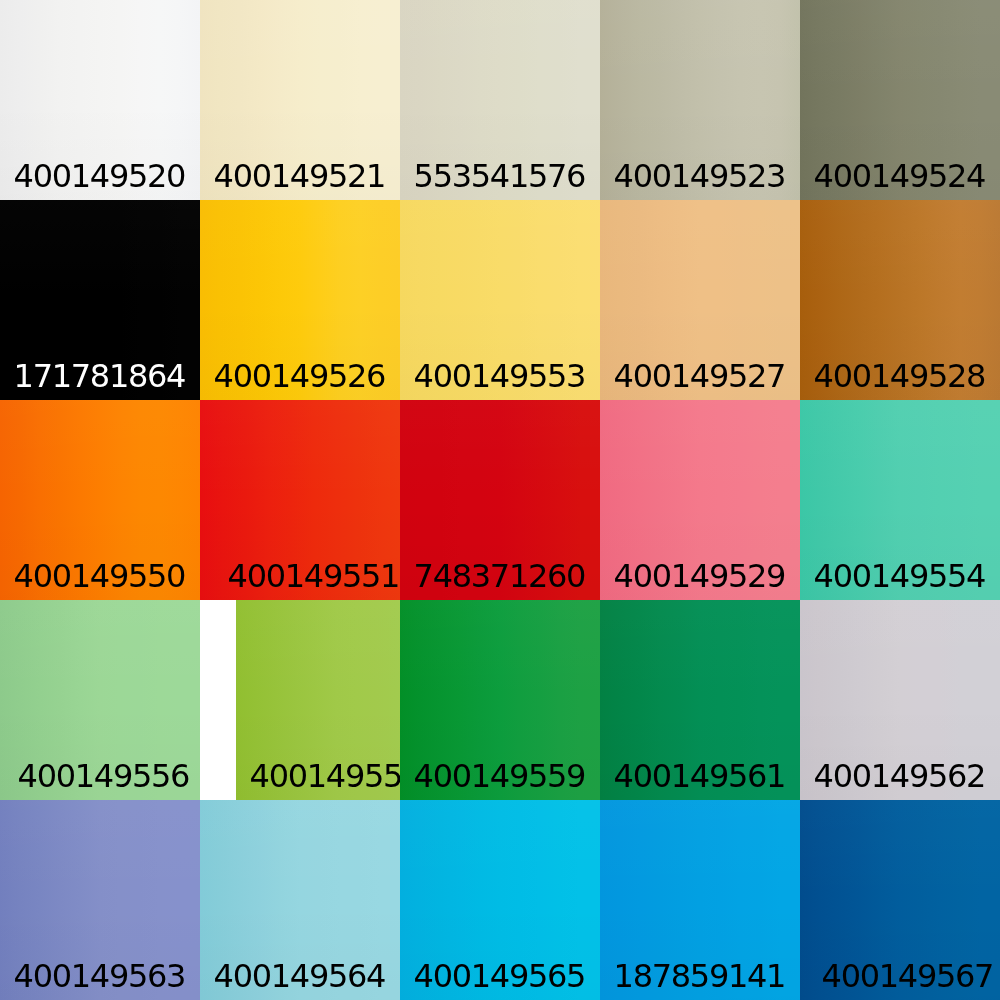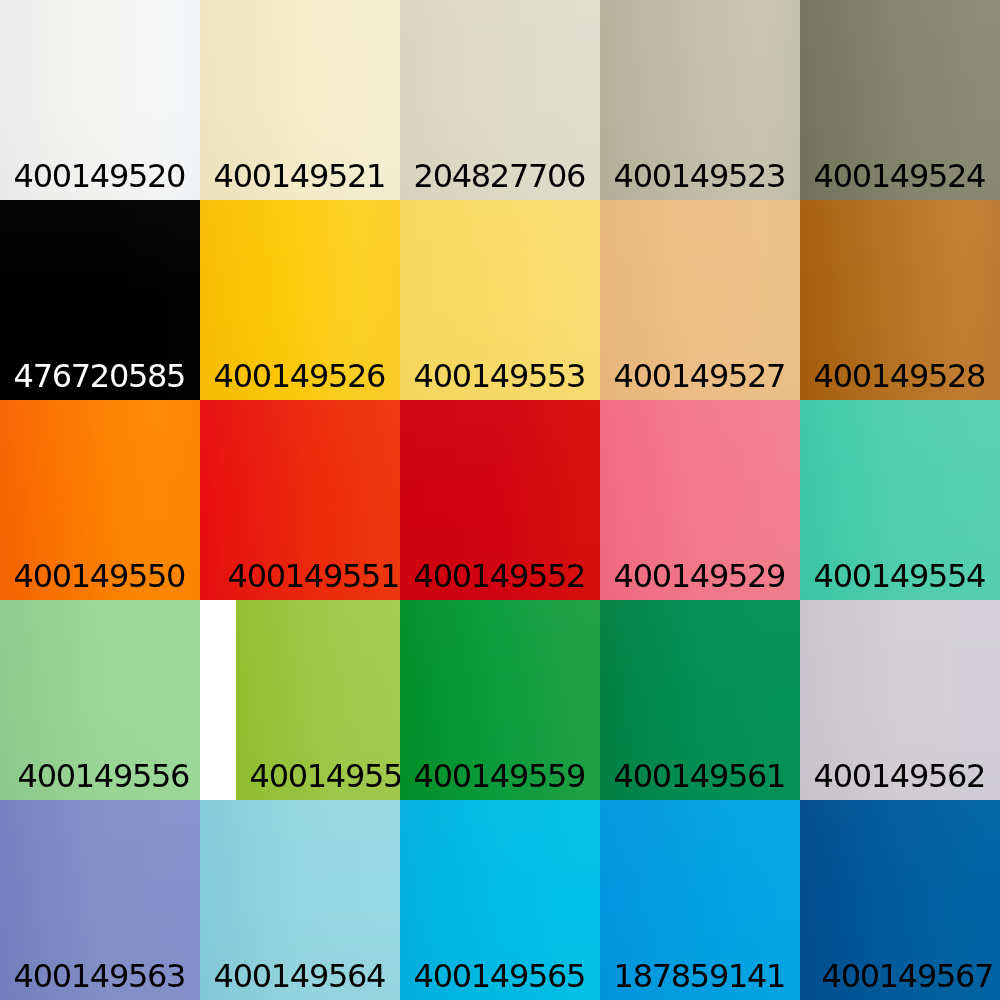--- a/index.html
+++ b/index.html
@@ -50,33 +50,33 @@
   <div class="swatch-cell" title="400149520" style="background: linear-gradient(90deg, rgb(236, 236, 236) 0%, rgb(238, 238, 238) 10%, rgb(240, 240, 239) 20%, rgb(242, 242, 241) 30%, rgb(243, 243, 242) 40%, rgb(244, 244, 243) 50%, rgb(245, 245, 244) 60%, rgb(246, 246, 246) 70%, rgb(246, 247, 247) 80%, rgb(245, 246, 247) 90%, rgb(243, 244, 246) 100%);">
     <div class="swatch-shade" style="background: linear-gradient(rgba(255, 255, 255, 0.02) 0%, rgba(0, 0, 0, 0) 50%, rgba(0, 0, 0, 0.016) 100%);"></div>
     <div class="swatch-label" style="color: rgb(0, 0, 0);">400149520</div>
   </div>
   <div class="swatch-cell" title="400149521" style="background: linear-gradient(90deg, rgb(240, 228, 192) 0%, rgb(241, 230, 194) 10%, rgb(242, 231, 196) 20%, rgb(244, 233, 198) 30%, rgb(245, 235, 201) 40%, rgb(246, 237, 203) 50%, rgb(246, 238, 205) 60%, rgb(246, 238, 206) 70%, rgb(247, 239, 208) 80%, rgb(247, 239, 209) 90%, rgb(247, 239, 209) 100%);">
     <div class="swatch-shade" style="background: linear-gradient(rgba(255, 255, 255, 0.02) 0%, rgba(0, 0, 0, 0) 50%, rgba(0, 0, 0, 0.016) 100%);"></div>
     <div class="swatch-label" style="color: rgb(0, 0, 0);">400149521</div>
   </div>
   <div class="swatch-cell" title="400149522" style="background: linear-gradient(90deg, rgb(217, 213, 194) 0%, rgb(218, 214, 195) 10%, rgb(219, 216, 196) 20%, rgb(220, 217, 198) 30%, rgb(221, 219, 199) 40%, rgb(222, 220, 200) 50%, rgb(222, 221, 201) 60%, rgb(223, 222, 203) 70%, rgb(223, 222, 204) 80%, rgb(224, 223, 206) 90%, rgb(224, 223, 206) 100%);">
     <div class="swatch-shade" style="background: linear-gradient(rgba(255, 255, 255, 0.02) 0%, rgba(0, 0, 0, 0) 50%, rgba(0, 0, 0, 0.016) 100%);"></div>
-    <div class="swatch-label" style="color: rgb(0, 0, 0);">204827706</div>
+    <div class="swatch-label" style="color: rgb(0, 0, 0);">553541576</div>
   </div>
   <div class="swatch-cell" title="400149523" style="background: linear-gradient(90deg, rgb(180, 176, 152) 0%, rgb(183, 180, 157) 10%, rgb(186, 184, 161) 20%, rgb(188, 186, 164) 30%, rgb(191, 189, 168) 40%, rgb(194, 192, 171) 50%, rgb(196, 194, 174) 60%, rgb(198, 196, 176) 70%, rgb(199, 197, 177) 80%, rgb(198, 196, 176) 90%, rgb(193, 193, 171) 100%);">
     <div class="swatch-shade" style="background: linear-gradient(rgba(255, 255, 255, 0.02) 0%, rgba(0, 0, 0, 0) 50%, rgba(0, 0, 0, 0.016) 100%);"></div>
     <div class="swatch-label" style="color: rgb(0, 0, 0);">400149523</div>
   </div>
   <div class="swatch-cell" title="400149524" style="background: linear-gradient(90deg, rgb(114, 116, 92) 0%, rgb(118, 120, 96) 10%, rgb(121, 123, 99) 20%, rgb(125, 126, 102) 30%, rgb(128, 130, 106) 40%, rgb(132, 133, 109) 50%, rgb(133, 135, 111) 60%, rgb(134, 136, 113) 70%, rgb(136, 138, 115) 80%, rgb(137, 139, 117) 90%, rgb(137, 139, 117) 100%);">
     <div class="swatch-shade" style="background: linear-gradient(rgba(255, 255, 255, 0.02) 0%, rgba(0, 0, 0, 0) 50%, rgba(0, 0, 0, 0.016) 100%);"></div>
     <div class="swatch-label" style="color: rgb(0, 0, 0);">400149524</div>
   </div>
   <div class="swatch-cell" title="400149525" style="background: linear-gradient(90deg, rgb(0, 0, 0) 0%, rgb(0, 0, 0) 10%, rgb(0, 0, 0) 20%, rgb(0, 0, 0) 30%, rgb(0, 0, 0) 40%, rgb(0, 0, 0) 50%, rgb(0, 0, 0) 60%, rgb(1, 1, 1) 70%, rgb(1, 1, 1) 80%, rgb(2, 2, 2) 90%, rgb(2, 2, 2) 100%);">
     <div class="swatch-shade" style="background: linear-gradient(rgba(255, 255, 255, 0.02) 0%, rgba(0, 0, 0, 0) 50%, rgba(0, 0, 0, 0.016) 100%);"></div>
-    <div class="swatch-label" style="color: rgb(255, 255, 255);">476720585</div>
+    <div class="swatch-label" style="color: rgb(255, 255, 255);">171781864</div>
   </div>
   <div class="swatch-cell" title="400149526" style="background: linear-gradient(90deg, rgb(249, 189, 3) 0%, rgb(250, 193, 3) 10%, rgb(251, 195, 4) 20%, rgb(252, 198, 5) 30%, rgb(253, 201, 8) 40%, rgb(254, 203, 12) 50%, rgb(254, 205, 22) 60%, rgb(253, 207, 32) 70%, rgb(253, 208, 37) 80%, rgb(253, 206, 38) 90%, rgb(253, 205, 38) 100%);">
     <div class="swatch-shade" style="background: linear-gradient(rgba(255, 255, 255, 0.02) 0%, rgba(0, 0, 0, 0) 50%, rgba(0, 0, 0, 0.016) 100%);"></div>
     <div class="swatch-label" style="color: rgb(0, 0, 0);">400149526</div>
   </div>
   <div class="swatch-cell" title="400149553" style="background: linear-gradient(90deg, rgb(246, 216, 95) 0%, rgb(247, 217, 97) 10%, rgb(247, 218, 98) 20%, rgb(248, 218, 100) 30%, rgb(248, 219, 102) 40%, rgb(249, 220, 104) 50%, rgb(249, 220, 106) 60%, rgb(250, 221, 109) 70%, rgb(250, 221, 111) 80%, rgb(251, 222, 113) 90%, rgb(251, 222, 114) 100%);">
     <div class="swatch-shade" style="background: linear-gradient(rgba(255, 255, 255, 0.02) 0%, rgba(0, 0, 0, 0) 50%, rgba(0, 0, 0, 0.016) 100%);"></div>
     <div class="swatch-label" style="color: rgb(0, 0, 0);">400149553</div>
   </div>
   <div class="swatch-cell" title="400149527" style="background: linear-gradient(90deg, rgb(233, 183, 124) 0%, rgb(234, 185, 126) 10%, rgb(235, 186, 128) 20%, rgb(237, 188, 130) 30%, rgb(238, 190, 132) 40%, rgb(239, 192, 134) 50%, rgb(239, 192, 134) 60%, rgb(238, 192, 135) 70%, rgb(238, 193, 135) 80%, rgb(237, 193, 136) 90%, rgb(237, 193, 136) 100%);">
@@ -90,21 +90,21 @@
   <div class="swatch-cell" title="400149550" style="background: linear-gradient(90deg, rgb(246, 100, 1) 0%, rgb(247, 105, 1) 10%, rgb(249, 111, 1) 20%, rgb(250, 116, 0) 30%, rgb(252, 121, 0) 40%, rgb(253, 126, 0) 50%, rgb(253, 131, 1) 60%, rgb(253, 135, 1) 70%, rgb(253, 136, 1) 80%, rgb(254, 134, 1) 90%, rgb(254, 131, 0) 100%);">
     <div class="swatch-shade" style="background: linear-gradient(rgba(255, 255, 255, 0.02) 0%, rgba(0, 0, 0, 0) 50%, rgba(0, 0, 0, 0.016) 100%);"></div>
     <div class="swatch-label" style="color: rgb(0, 0, 0);">400149550</div>
   </div>
   <div class="swatch-cell" title="400149551" style="background: linear-gradient(90deg, rgb(232, 14, 16) 0%, rgb(233, 20, 15) 10%, rgb(234, 25, 14) 20%, rgb(236, 31, 14) 30%, rgb(237, 36, 13) 40%, rgb(238, 42, 12) 50%, rgb(238, 46, 13) 60%, rgb(238, 50, 13) 70%, rgb(239, 54, 14) 80%, rgb(239, 57, 14) 90%, rgb(239, 57, 14) 100%); padding-left: 28px;">
     <div class="swatch-shade" style="background: linear-gradient(rgba(255, 255, 255, 0.02) 0%, rgba(0, 0, 0, 0) 50%, rgba(0, 0, 0, 0.016) 100%);"></div>
     <div class="swatch-label" style="color: rgb(0, 0, 0);">400149551</div>
   </div>
   <div class="swatch-cell" title="400149552" style="background: linear-gradient(90deg, rgb(209, 2, 15) 0%, rgb(210, 2, 15) 10%, rgb(210, 2, 15) 20%, rgb(211, 3, 16) 30%, rgb(211, 3, 16) 40%, rgb(212, 3, 16) 50%, rgb(213, 6, 16) 60%, rgb(214, 9, 15) 70%, rgb(215, 12, 15) 80%, rgb(216, 15, 14) 90%, rgb(216, 15, 14) 100%);">
     <div class="swatch-shade" style="background: linear-gradient(rgba(255, 255, 255, 0.02) 0%, rgba(0, 0, 0, 0) 50%, rgba(0, 0, 0, 0.016) 100%);"></div>
-    <div class="swatch-label" style="color: rgb(0, 0, 0);">400149552</div>
+    <div class="swatch-label" style="color: rgb(0, 0, 0);">748371260</div>
   </div>
   <div class="swatch-cell" title="400149529" style="background: linear-gradient(90deg, rgb(240, 106, 129) 0%, rgb(241, 109, 131) 10%, rgb(242, 112, 133) 20%, rgb(242, 115, 135) 30%, rgb(243, 118, 137) 40%, rgb(244, 121, 139) 50%, rgb(244, 122, 140) 60%, rgb(244, 123, 141) 70%, rgb(244, 125, 141) 80%, rgb(244, 126, 142) 90%, rgb(244, 126, 142) 100%);">
     <div class="swatch-shade" style="background: linear-gradient(rgba(255, 255, 255, 0.02) 0%, rgba(0, 0, 0, 0) 50%, rgba(0, 0, 0, 0.016) 100%);"></div>
     <div class="swatch-label" style="color: rgb(0, 0, 0);">400149529</div>
   </div>
   <div class="swatch-cell" title="400149554" style="background: linear-gradient(90deg, rgb(59, 199, 166) 0%, rgb(64, 200, 168) 10%, rgb(68, 202, 170) 20%, rgb(72, 204, 172) 30%, rgb(77, 205, 174) 40%, rgb(81, 207, 176) 50%, rgb(82, 207, 177) 60%, rgb(83, 208, 177) 70%, rgb(84, 208, 178) 80%, rgb(85, 209, 178) 90%, rgb(85, 209, 178) 100%);">
     <div class="swatch-shade" style="background: linear-gradient(rgba(255, 255, 255, 0.02) 0%, rgba(0, 0, 0, 0) 50%, rgba(0, 0, 0, 0.016) 100%);"></div>
     <div class="swatch-label" style="color: rgb(0, 0, 0);">400149554</div>
   </div>
   <div class="swatch-cell" title="400149556" style="background: linear-gradient(90deg, rgb(141, 202, 139) 0%, rgb(144, 205, 141) 10%, rgb(147, 208, 143) 20%, rgb(150, 210, 145) 30%, rgb(153, 213, 148) 40%, rgb(156, 215, 150) 50%, rgb(156, 216, 151) 60%, rgb(156, 216, 152) 70%, rgb(157, 217, 152) 80%, rgb(157, 217, 153) 90%, rgb(157, 217, 153) 100%);">

